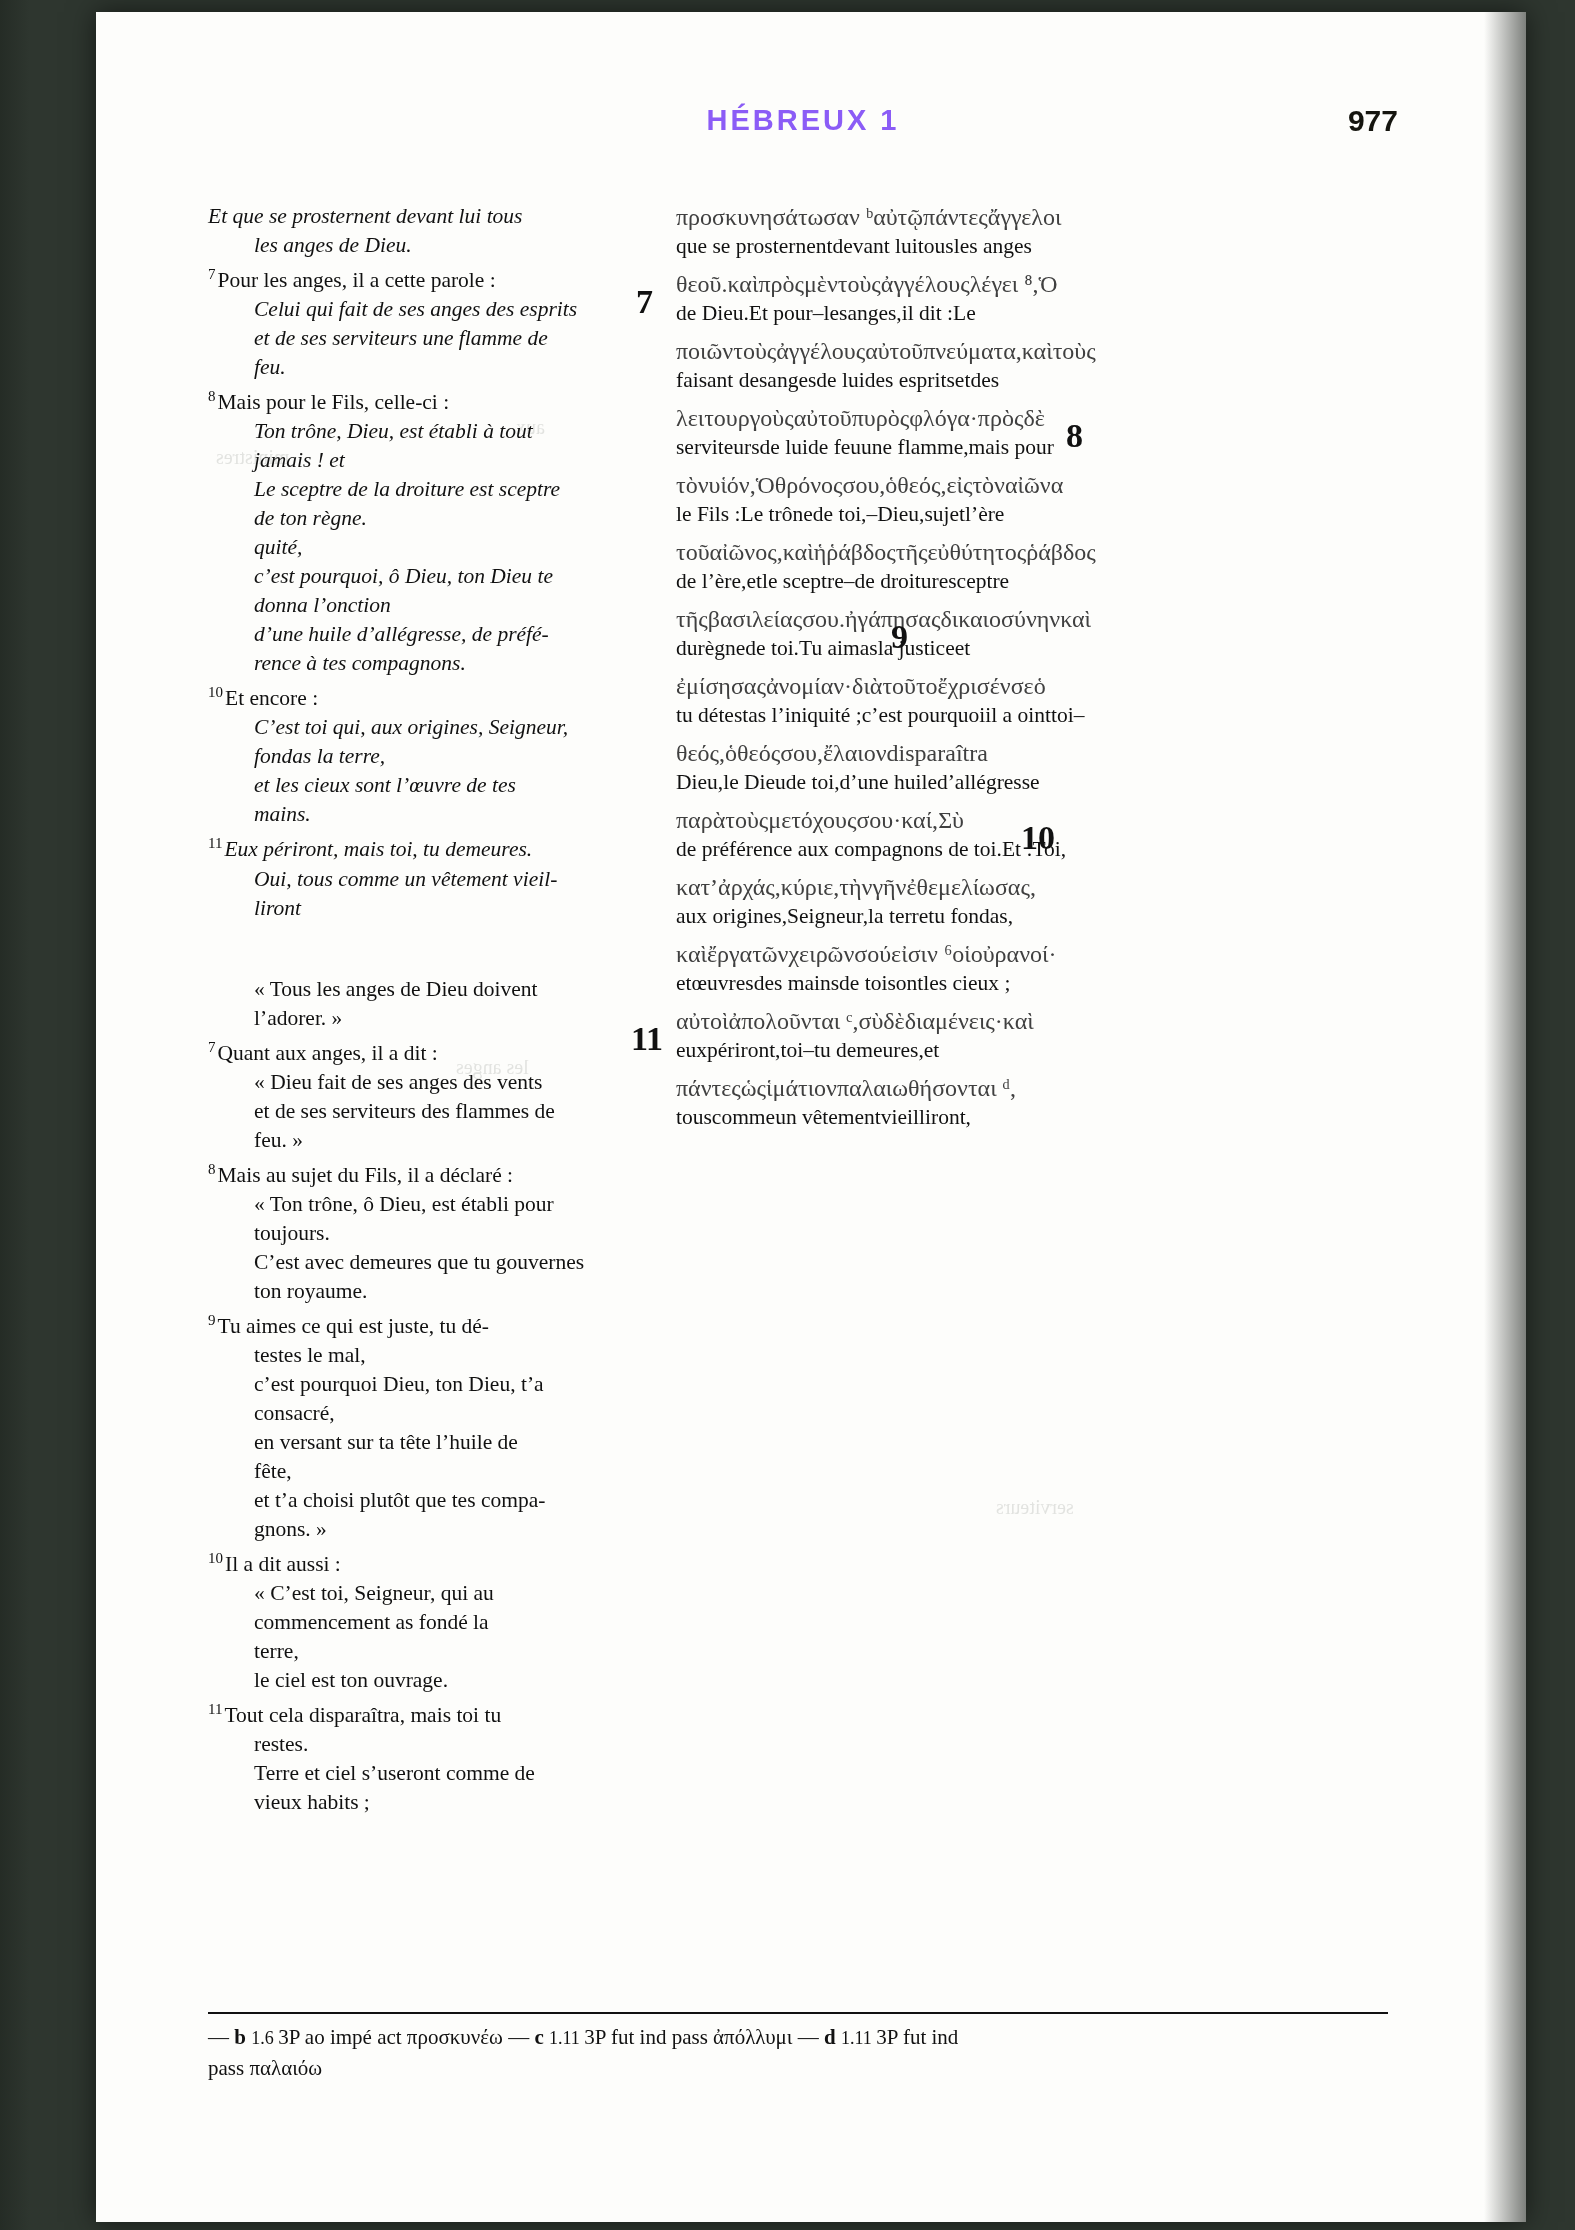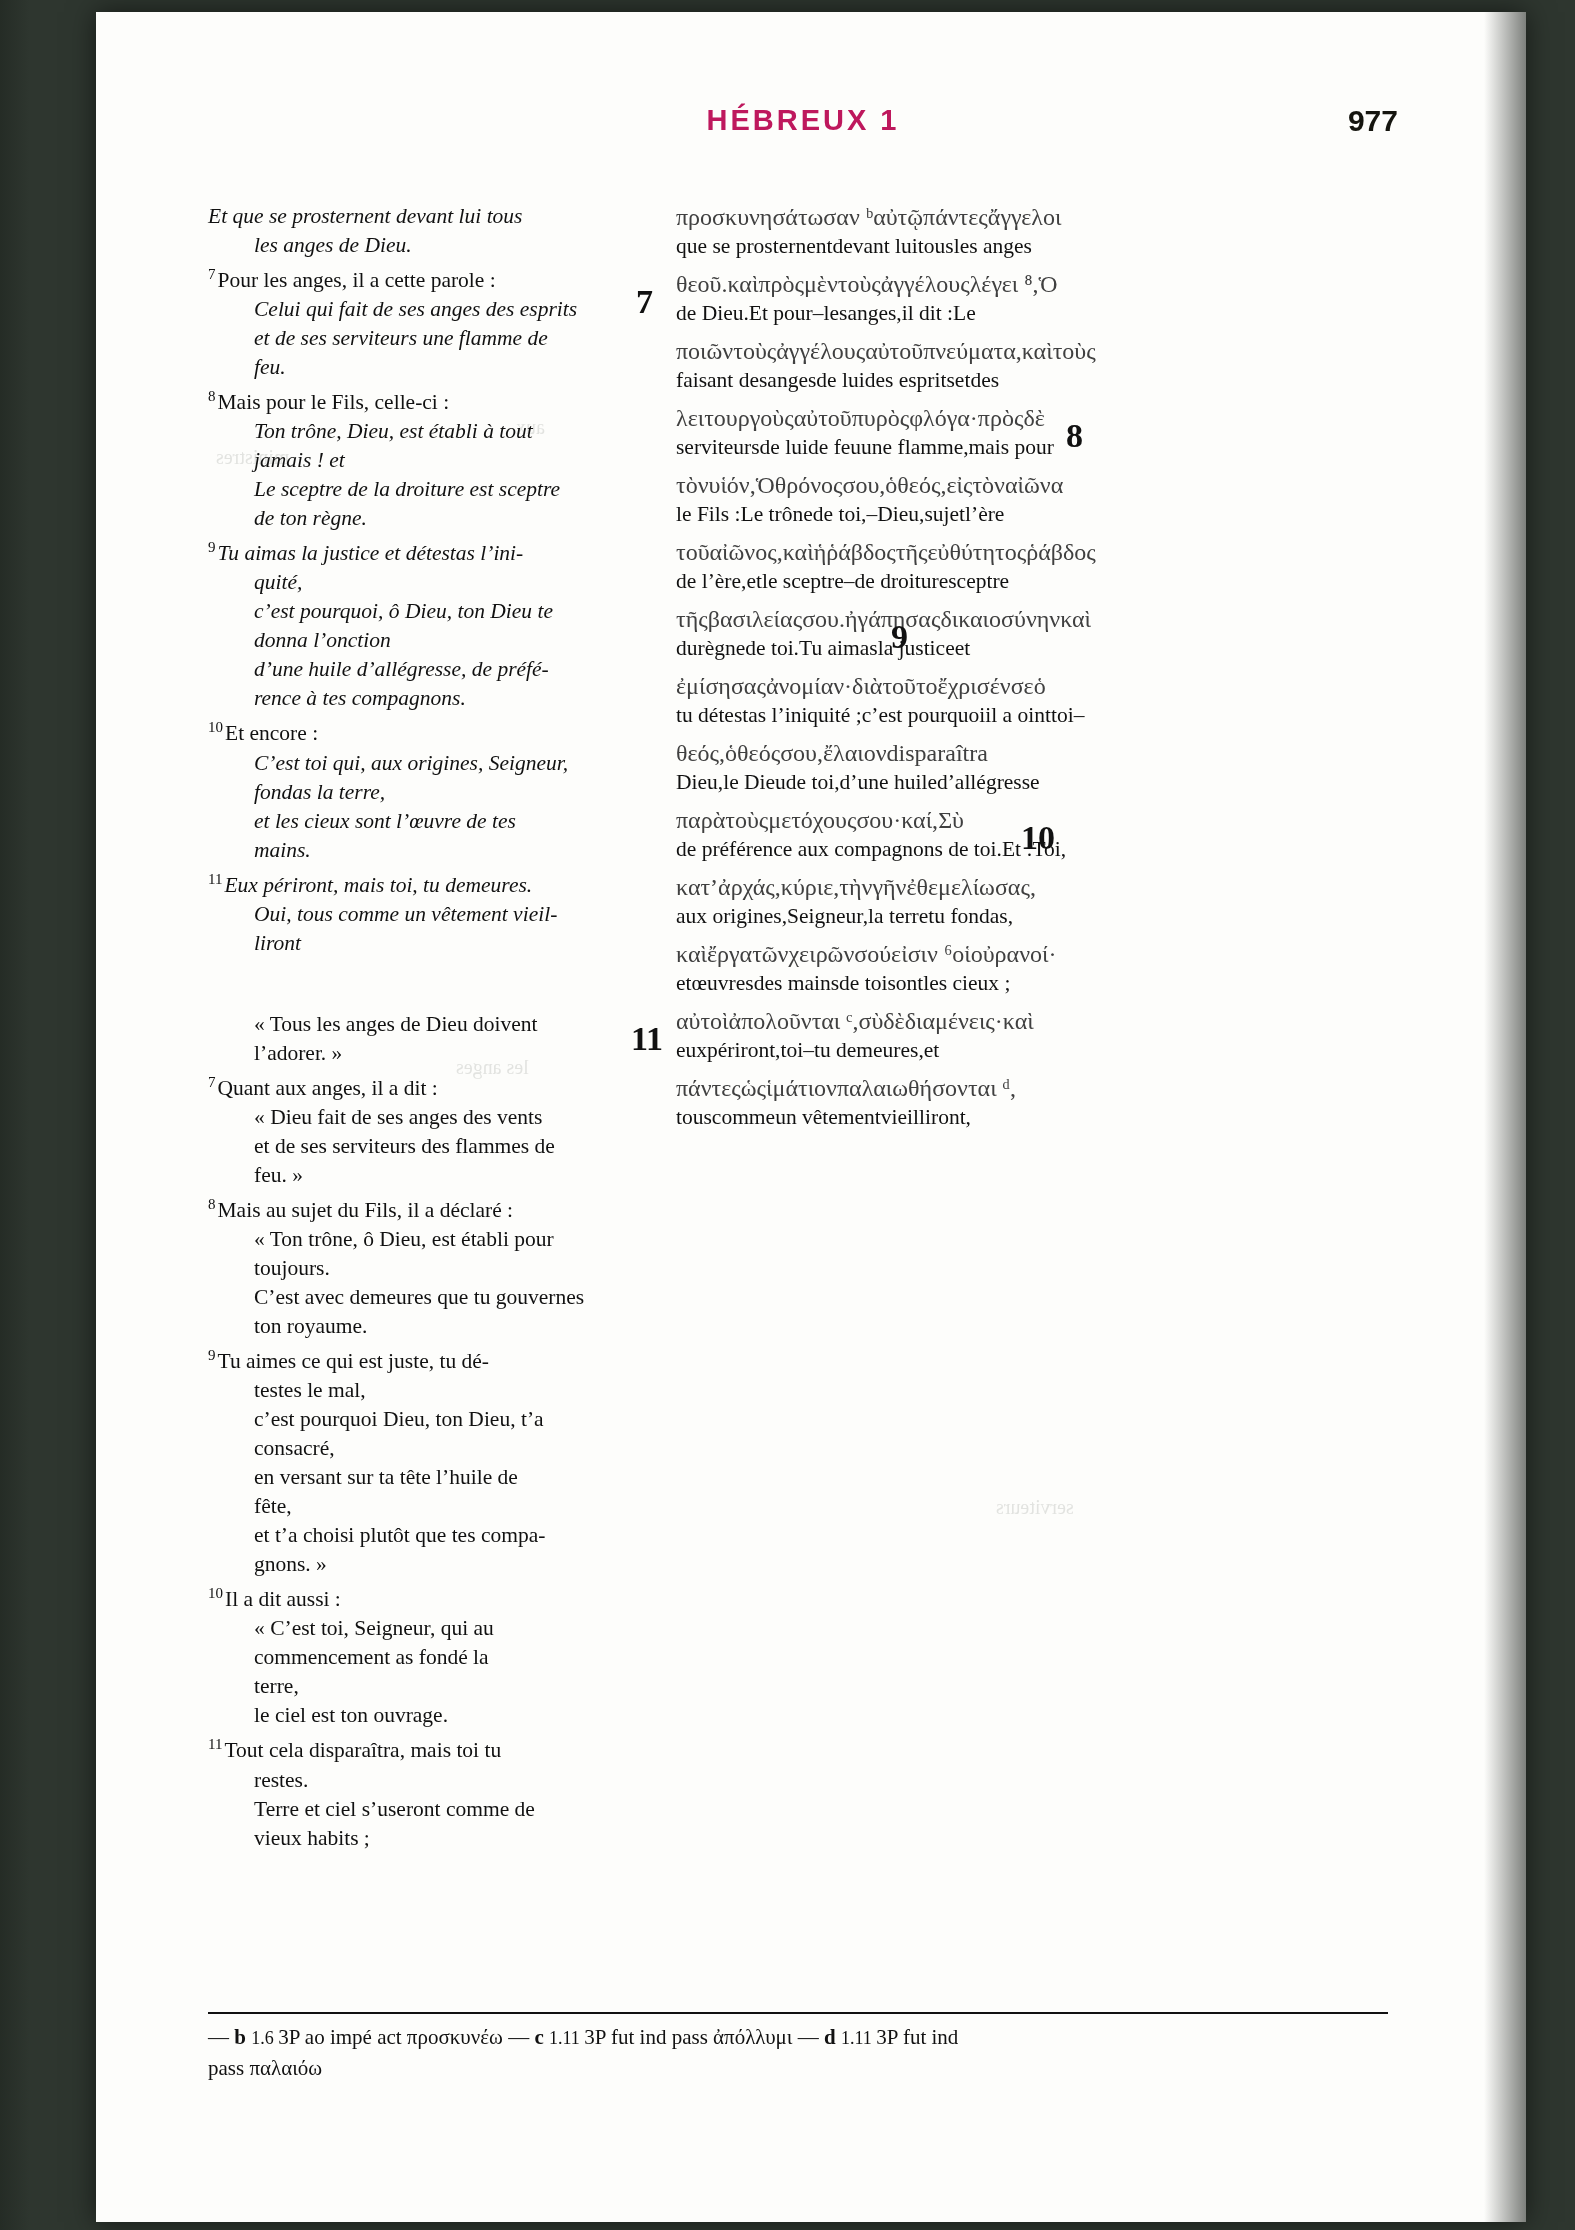--- a/index.html
+++ b/index.html
@@ -57,21 +57,21 @@
     height: 40px;
   }
   .header .title {
     position: absolute;
     left: 0; right: 16px;
     text-align: center;
     font-family: "Liberation Sans", sans-serif;
     font-weight: bold;
     font-size: 29px;
     letter-spacing: 3px;
-    color: #be185d;
+    color: #8b5cf6;
   }
   .header .pageno {
     position: absolute;
     right: 128px;
     top: 0;
     font-family: "Liberation Sans", sans-serif;
     font-weight: bold;
     font-size: 30px;
     color: #15150f;
   }
@@ -191,21 +191,20 @@
           <div class="fr-line italic ind2"><span>les anges de Dieu.</span></div>
           <div class="fr-line ind1"><span class="vnum">7</span><span>Pour les anges, il a cette parole :</span></div>
           <div class="fr-line italic ind2"><span>Celui qui fait de ses anges des esprits</span></div>
           <div class="fr-line italic ind2"><span>et de ses serviteurs une flamme de</span></div>
           <div class="fr-line italic ind3"><span>feu.</span></div>
           <div class="fr-line ind1"><span class="vnum">8</span><span>Mais pour le Fils, celle-ci :</span></div>
           <div class="fr-line italic ind2"><span>Ton trône, Dieu, est établi à tout</span></div>
           <div class="fr-line italic ind2"><span>jamais ! et</span></div>
           <div class="fr-line italic ind2"><span>Le sceptre de la droiture est sceptre</span></div>
           <div class="fr-line italic ind3"><span>de ton règne.</span></div>
-          <div class="fr-line italic ind1"><span class="vnum">9</span><span>Tu aimas la justice et détestas l’ini-</span></div>
           <div class="fr-line italic ind3"><span>quité,</span></div>
           <div class="fr-line italic ind2"><span>c’est pourquoi, ô Dieu, ton Dieu te</span></div>
           <div class="fr-line italic ind3"><span>donna l’onction</span></div>
           <div class="fr-line italic ind2"><span>d’une huile d’allégresse, de préfé-</span></div>
           <div class="fr-line italic ind3"><span>rence à tes compagnons.</span></div>
           <div class="fr-line ind1"><span class="vnum">10</span><span>Et encore :</span></div>
           <div class="fr-line italic ind2"><span>C’est toi qui, aux origines, Seigneur,</span></div>
           <div class="fr-line italic ind3"><span>fondas la terre,</span></div>
           <div class="fr-line italic ind2"><span>et les cieux sont l’œuvre de tes</span></div>
           <div class="fr-line italic ind3"><span>mains.</span></div>

